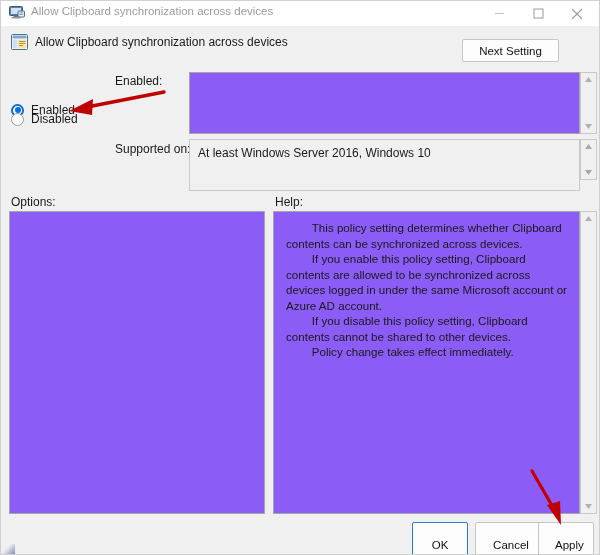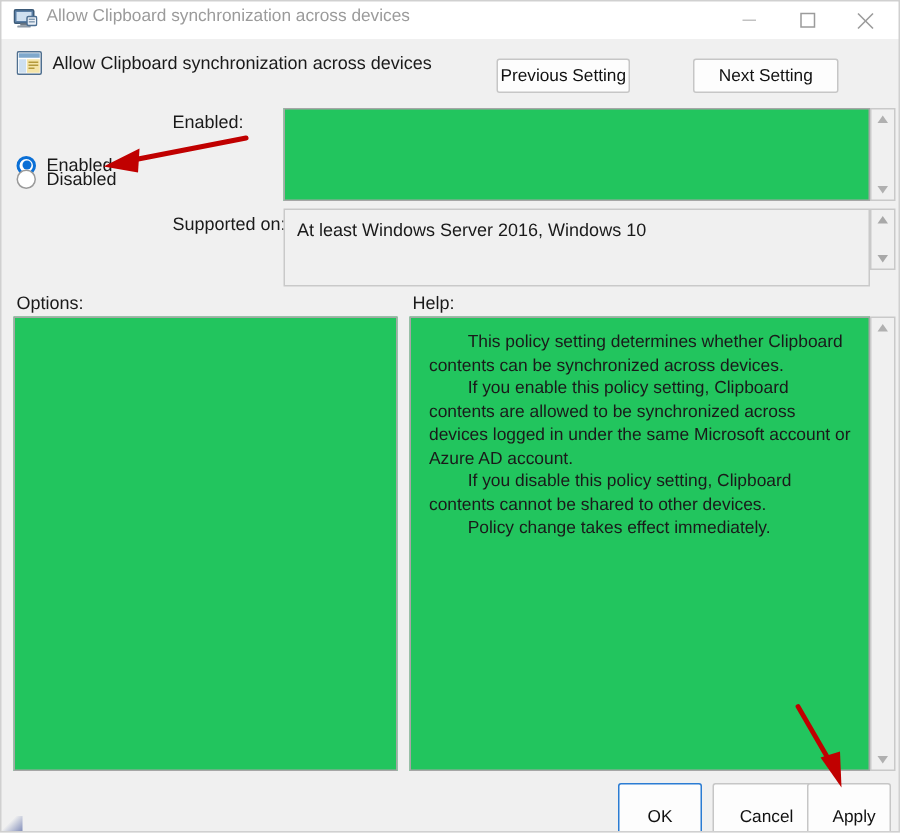--- a/index.html
+++ b/index.html
@@ -140,21 +140,21 @@
     white-space: nowrap;
   }
   #label-comment      { left: 114px; top: 73px; }
   #label-supported-on { left: 114px; top: 141px; }
   #label-options      { left: 10px;  top: 194px; }
   #label-help         { left: 274px; top: 194px; }
 
   
   .field-box {
     position: absolute;
-    background: #22c55e;
+    background: #8b5cf6;
     border: 1px solid #a6a6a6;
     box-sizing: border-box;
   }
   #comment-field      { left: 188px; top: 71px;  width: 391px; height: 62px; }
   #supported-on-field { left: 188px; top: 138px; width: 391px; height: 52px;
                         background:#f0f0f0; border-color:#c9c9c9; }
   #supported-on-text {
     position: absolute;
     left: 8px; top: 6px;
     font-size: 12px;
@@ -284,21 +284,20 @@
       <rect x="1.5" y="1.5" width="14" height="3" fill="#7fa8cc"></rect>
       <rect x="1.5" y="5.5" width="5" height="9" fill="#cddff0"></rect>
       <rect x="7" y="5.5" width="8.5" height="9" fill="#f4e4a8"></rect>
       <rect x="8" y="7" width="6.5" height="1" fill="#b49a3c"></rect>
       <rect x="8" y="9" width="6.5" height="1" fill="#b49a3c"></rect>
       <rect x="8" y="11" width="4" height="1" fill="#b49a3c"></rect>
     </svg>
   </span>
   <div id="header-title">Allow Clipboard synchronization across devices</div>
 
-  <button class="navbtn" id="btn-prev-setting">Previous Setting</button>
   <button class="navbtn" id="btn-next-setting">Next Setting</button>
 
 
   <div class="radio-row checked" id="radio-enabled">
     <span class="radio-mark"></span>
     <span class="radio-label">Enabled</span>
   </div>
 
   <div class="radio-row" id="radio-disabled">
     <span class="radio-mark"></span>

